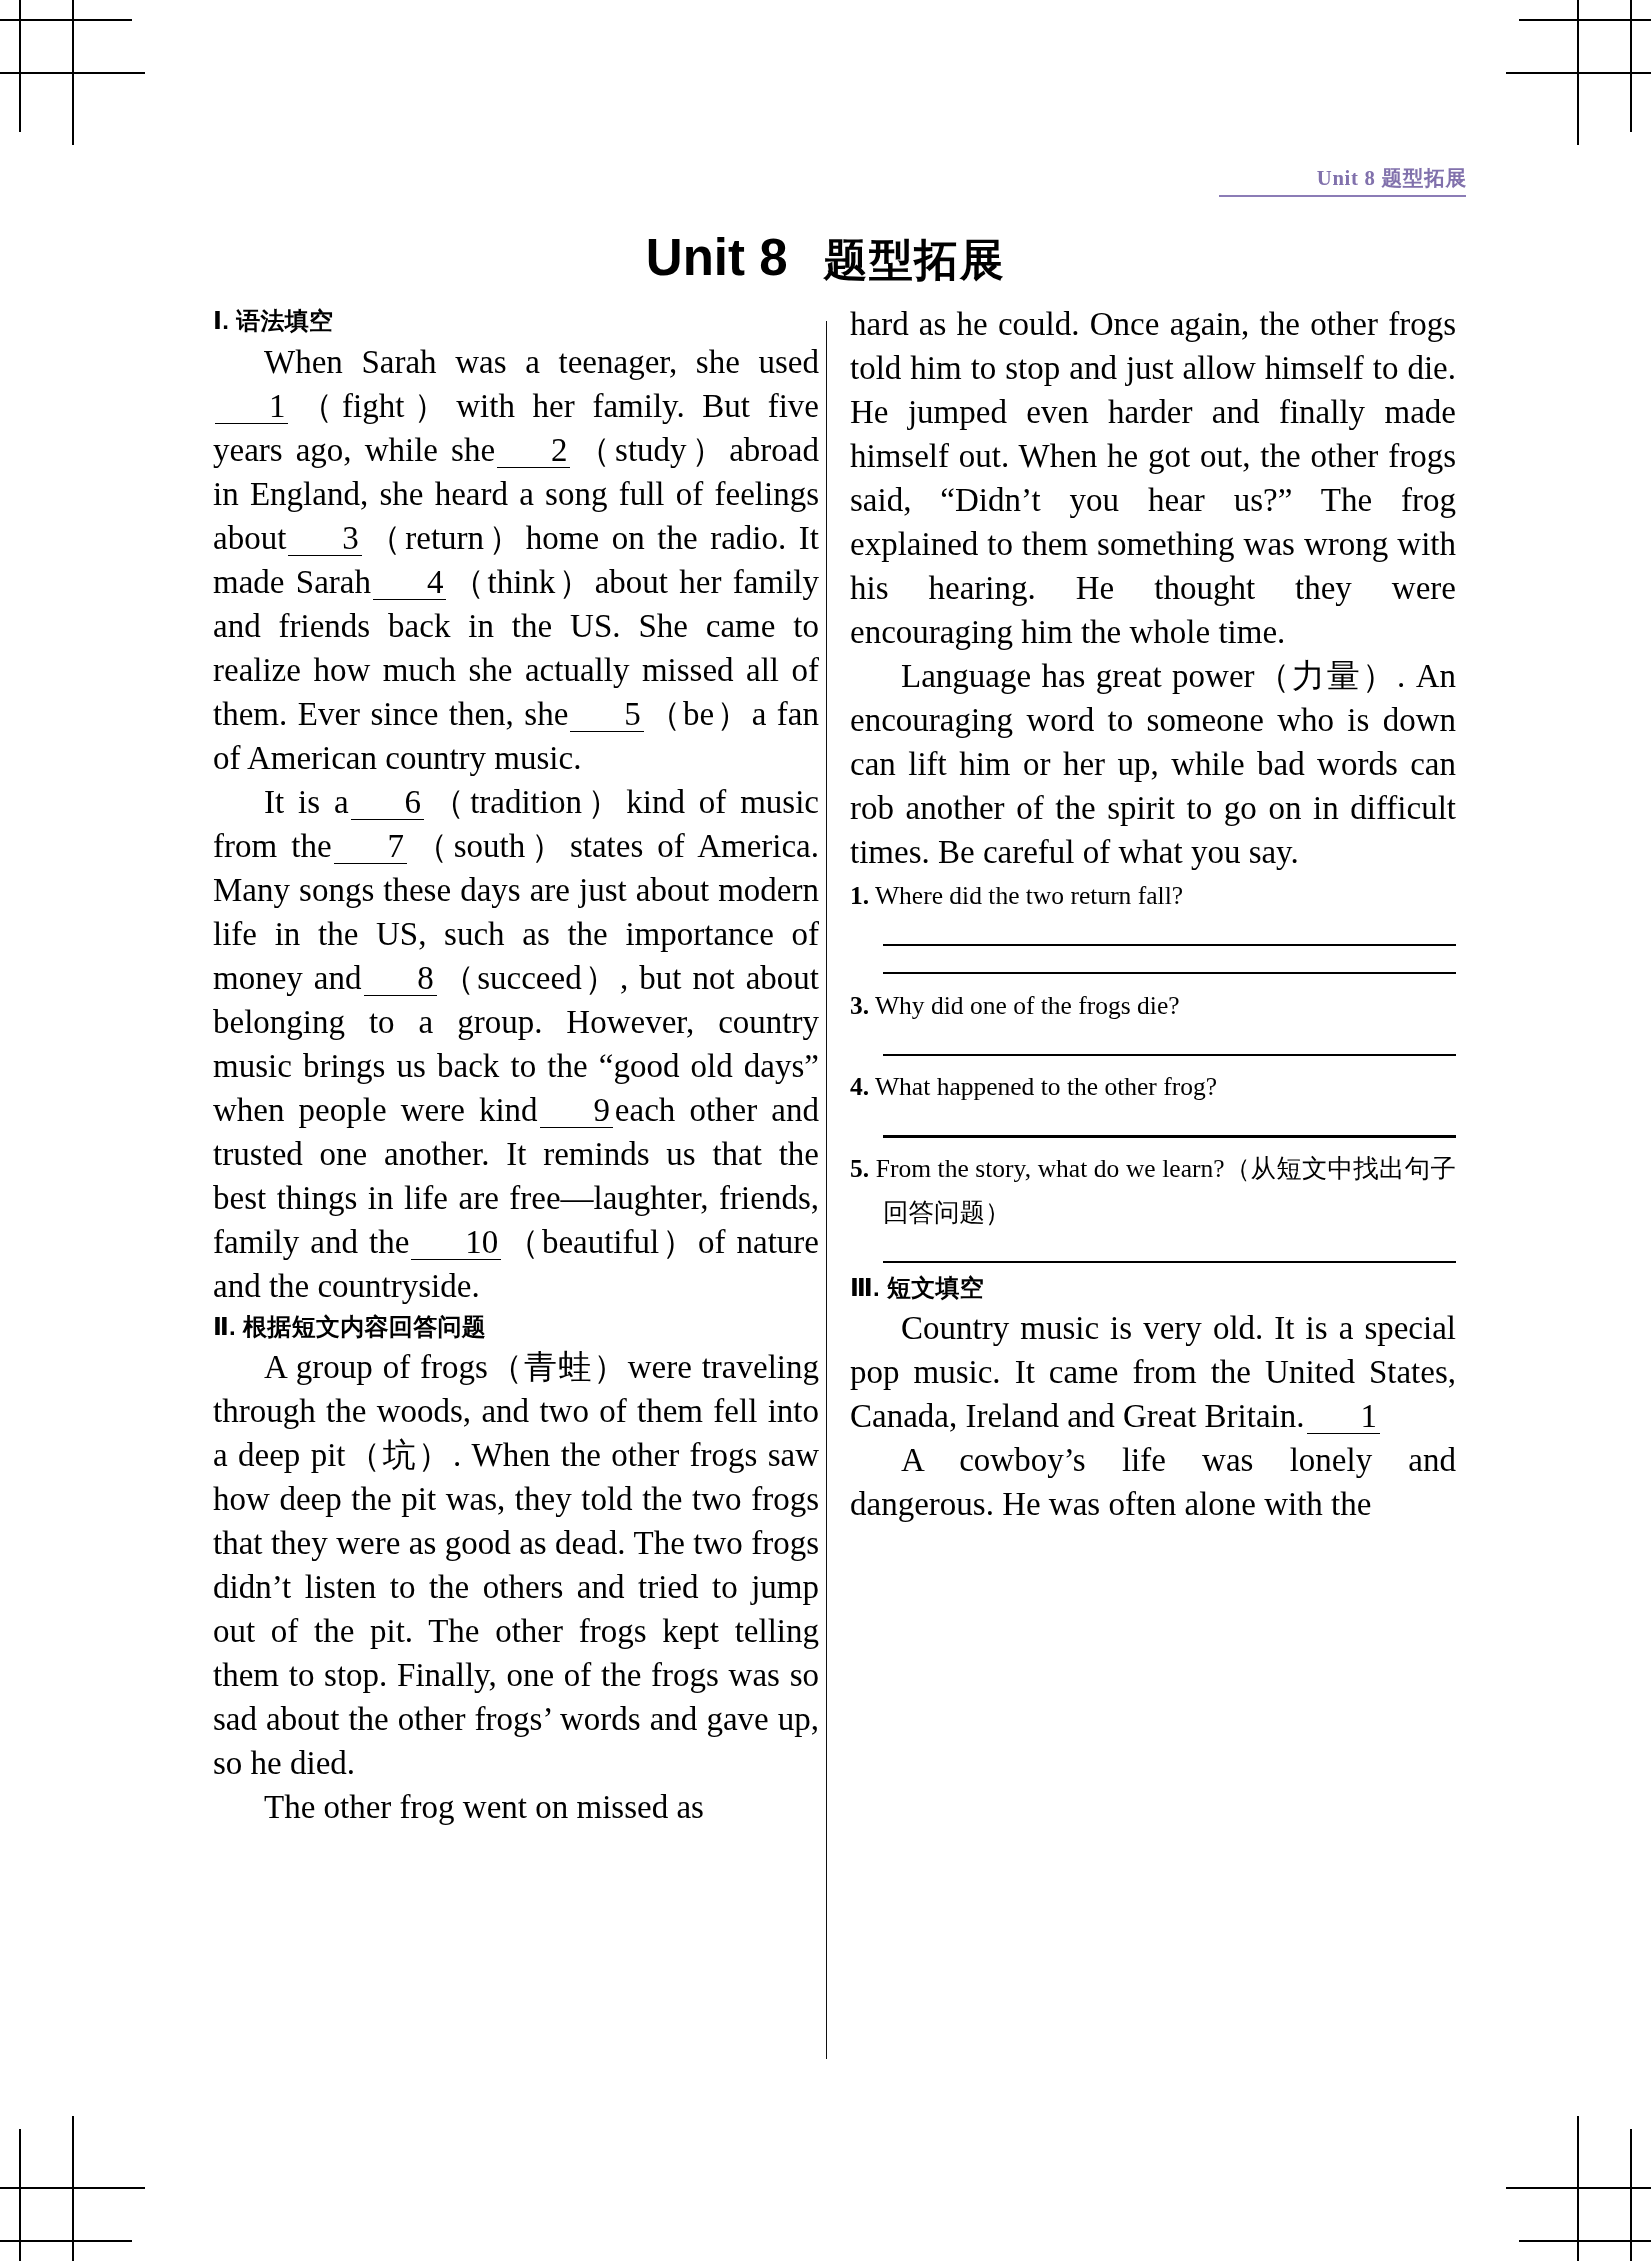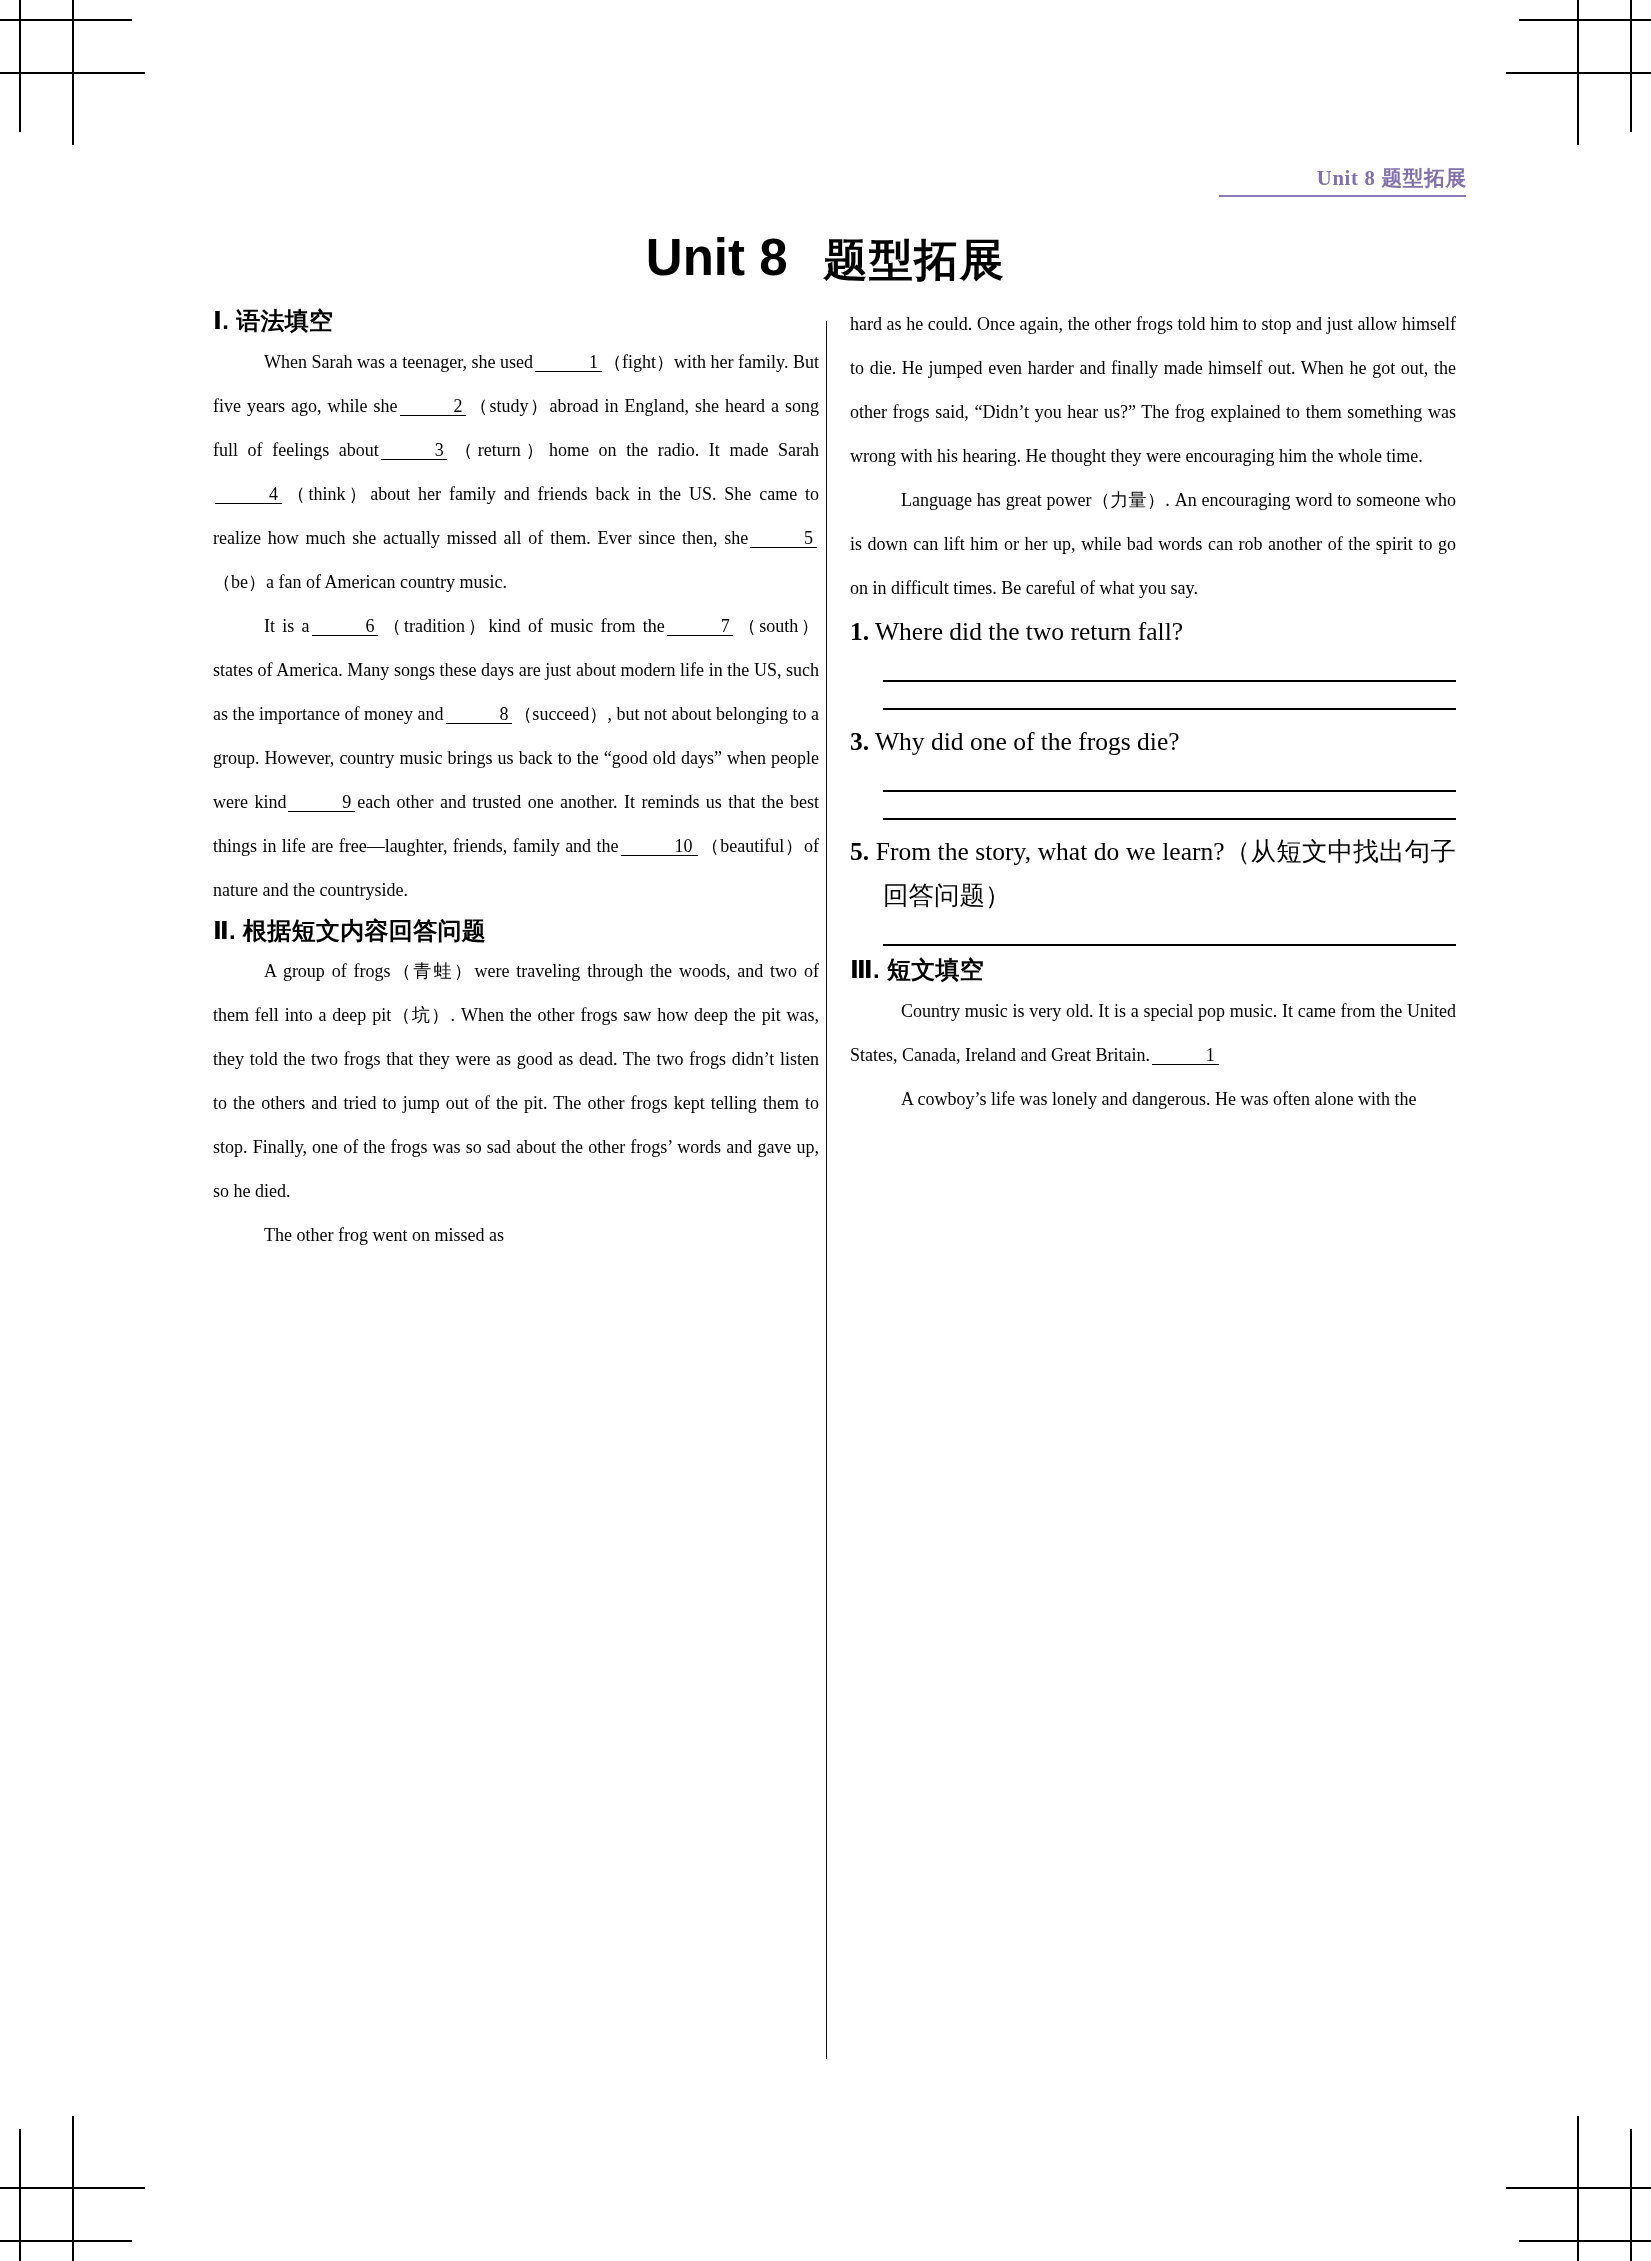--- a/index.html
+++ b/index.html
@@ -55,21 +55,21 @@
     position:absolute;left:630px;top:19px;width:1.4px;height:1738px;background:#111;
   }
 
   .sec-head{
     font-family:"Liberation Sans","DejaVu Sans",sans-serif;
     font-weight:bold;font-size:24px;line-height:1.28;margin:4.1px 0 2.8px 0;
     letter-spacing:0.3px;
   }
 
   p.para{
-    font-size:18px;line-height:44px;margin:0;
+    font-size:33px;line-height:44px;margin:0;
     text-align:justify;text-align-last:left;
     text-justify:inter-word;
     word-spacing:0px;
   }
   p.para.indent{text-indent:51px;}
 
   
   .blank{
     display:inline-block;border-bottom:1.7px solid #000;
     text-align:center;padding:0 2.8px;margin:0 2.1px;
@@ -145,20 +145,21 @@
     <p class="para indent">Language has great power（力量）. An encouraging word to someone who is down can lift him or her up, while bad words can rob another of the spirit to go on in difficult times. Be careful of what you say.</p>
 
     <p class="qitem"><span class="qnum">1.</span> <span>Where did the two return fall?</span></p>
     <div class="answer-rule"></div>
 
     <div class="answer-rule"></div>
 
     <p class="qitem"><span class="qnum">3.</span> <span>Why did one of the frogs die?</span></p>
     <div class="answer-rule"></div>
 
+    <p class="qitem"><span class="qnum">4.</span> <span>What happened to the other frog?</span></p>
     <div class="answer-rule"></div>
 
     <p class="qitem"><span class="qnum">5.</span> <span>From the story, what do we learn?（从短文中找出句子回答问题）</span></p>
     <div class="answer-rule"></div>
 
     <div class="sec-head">Ⅲ. 短文填空</div>
 
     <p class="para indent"><span>Country music is very old. It is a special pop music. It came from the United States, Canada, Ireland and Great Britain.</span><span class="blank w1">1</span></p>
 
 

